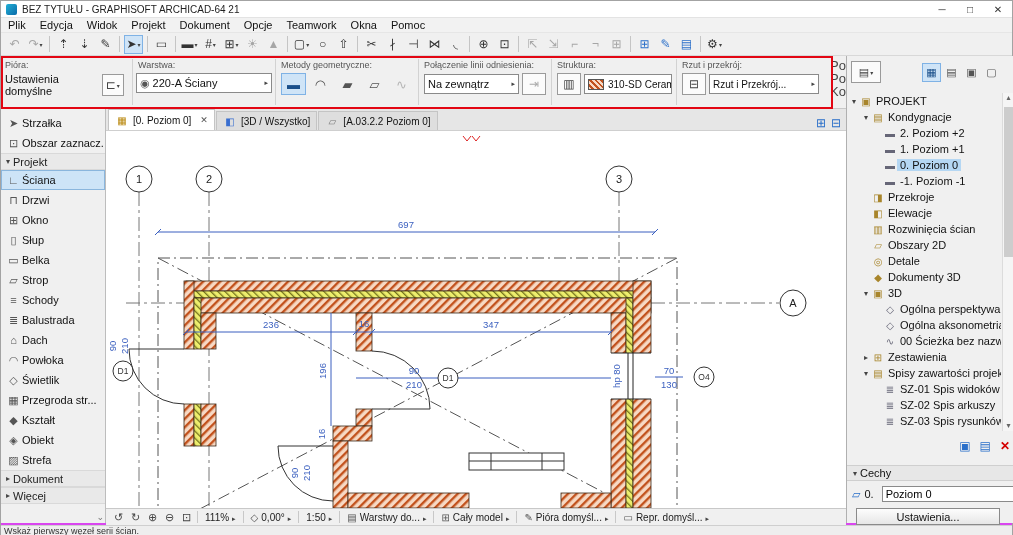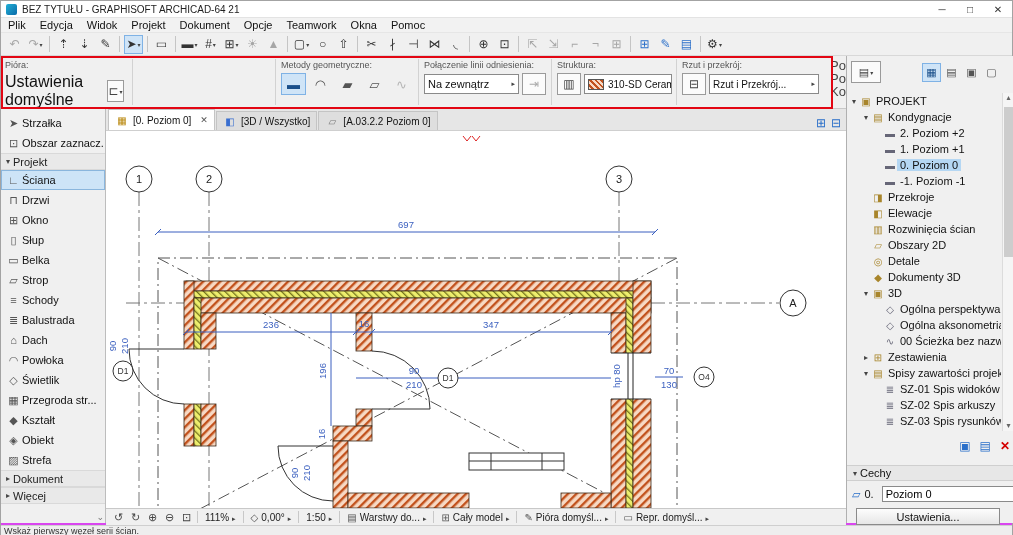--- a/index.html
+++ b/index.html
@@ -229,29 +229,37 @@
       <span class="tbtn">
         <span>⚙</span>
         <span class="car">▾</span>
       </span>
     </div>
 
   <div class="infobox">
     <div class="ib-sec" style="left:2px;width:126px">
       <div class="ib-label">Pióra:</div>
       <div class="ib-row" style="justify-content:space-between;padding-right:2px">
-        <span style="font-size:16px">Ustawienia domyślne</span>
+        <span style="font-size:11px">Ustawienia domyślne</span>
         <span class="iconbtn">
             <span>⊏</span>
             <span class="car">▾</span>
           </span>
       </div>
     </div>
     <div class="ib-sep" style="left:131px"></div>
 
+    <div class="ib-sec" style="left:135px;width:136px">
+      <div class="ib-label">Warstwa:</div>
+      <div class="combo">
+        <span style="margin-right:3px;color:#555">◉</span>
+        <span>220-A Ściany</span>
+        <span class="car">▸</span>
+      </div>
+    </div>
     <div class="ib-sep" style="left:274px"></div>
 
     <div class="ib-sec" style="left:278px;width:138px">
       <div class="ib-label">Metody geometryczne:</div>
       <div class="ib-row">
           <span class="gbtn sel">▬</span>
           <span class="gbtn">◠</span>
           <span class="gbtn">▰</span>
           <span class="gbtn">▱</span>
           <span class="gbtn dis">∿</span>

